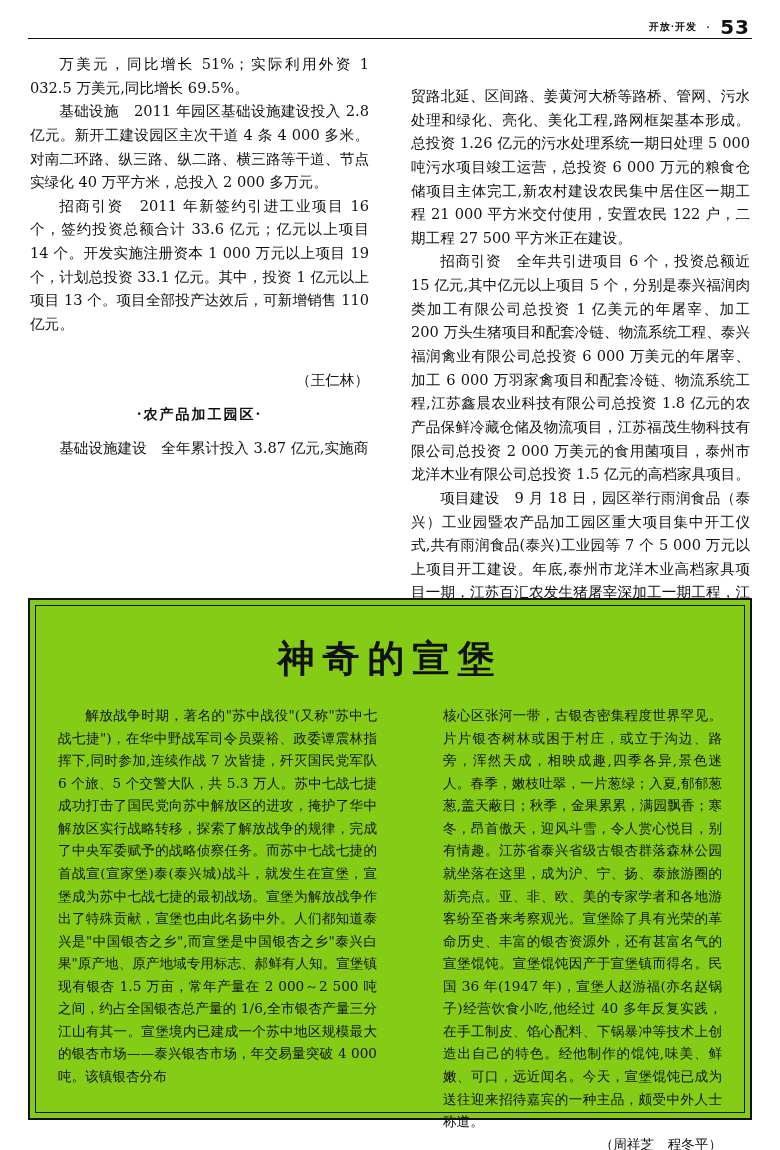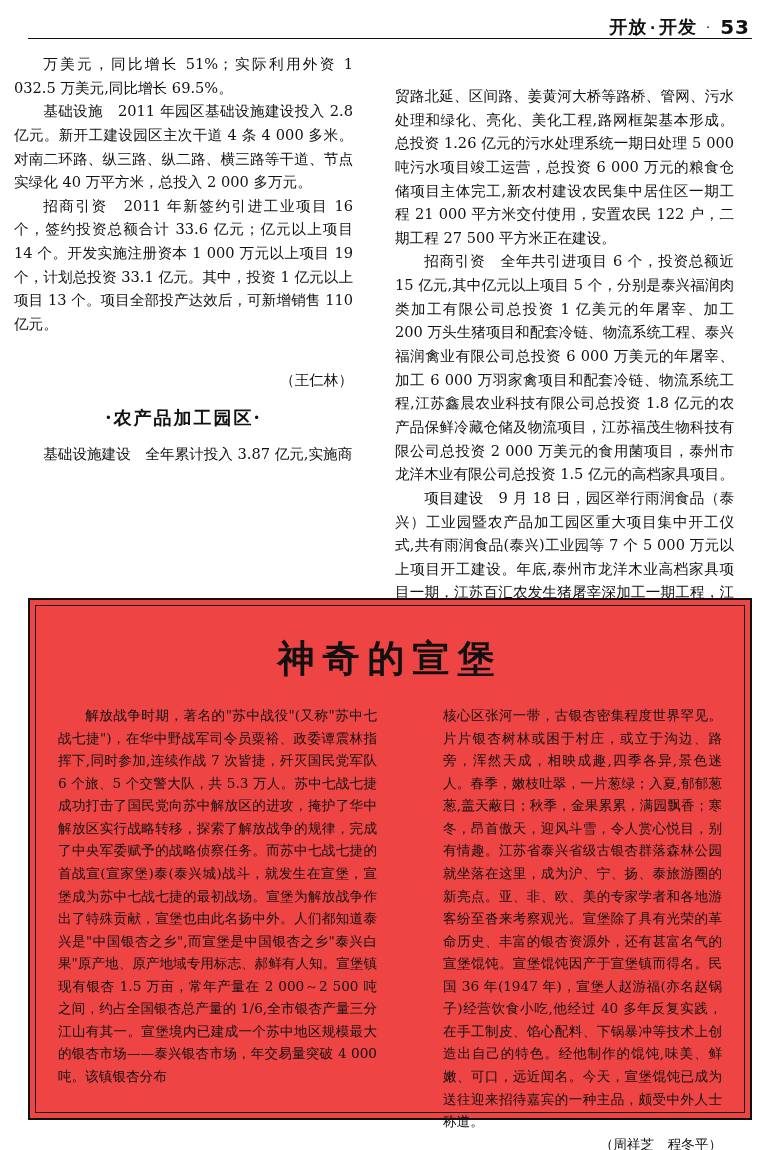--- a/index.html
+++ b/index.html
@@ -30,22 +30,22 @@
     top: 14px;
     height: 26px;
     display: flex;
     align-items: center;
     justify-content: flex-end;
     font-size: 14.5px;
     letter-spacing: 1px;
   }
   .header .htitle {
     font-weight: bold;
-    font-family: Liberation Mono, monospace;
-    font-size: 18px;
+    font-family: Liberation Serif, serif;
+    font-size: 10px;
   }
   .header .hdot {
     margin: 0 9px 0 9px;
     font-size: 13px;
   }
   .header .hpage {
     font-weight: bold;
     font-family: "DejaVu Sans", "Liberation Sans", sans-serif;
     font-size: 20px;
   }
@@ -53,21 +53,21 @@
     position: absolute;
     left: 28px;
     right: 28px;
     top: 38px;
     height: 0;
     border-top: 1.2px solid #111;
   }
   
   .cols {
     position: absolute;
-    left: 14px;
+    left: 30px;
     top: 52px;
     width: 720px;
     height: 530px;
     display: flex;
     gap: 42px;
     justify-content: space-between;
   }
   .col {
     width: 347px;
     font-size: 14.6px;
@@ -81,35 +81,35 @@
   }
   .col p.noindent { text-indent: 0; margin-top: 32px; }
   .signature {
     text-align: right;
     margin-top: 2px;
   }
   
   .mid-title {
     text-align: center;
     font-weight: bold;
-    font-size: 18px;
+    font-size: 14px;
     margin: 12px 0 10px 0;
     letter-spacing: 2px;
   }
   
   .box {
     position: absolute;
     left: 28px;
     top: 598px;
     width: 724px;
     height: 522px;
     border: 2.5px solid #111;
     box-sizing: border-box;
     padding: 0;
-    background: #ef4444;
+    background: #84cc16;
   }
   .box-inner {
     position: absolute;
     left: 5px; top: 5px; right: 5px; bottom: 5px;
     border: 1px solid #111;
     box-sizing: border-box;
     padding: 14px 22px 10px 22px;
   }
   .box-title {
     text-align: center;

